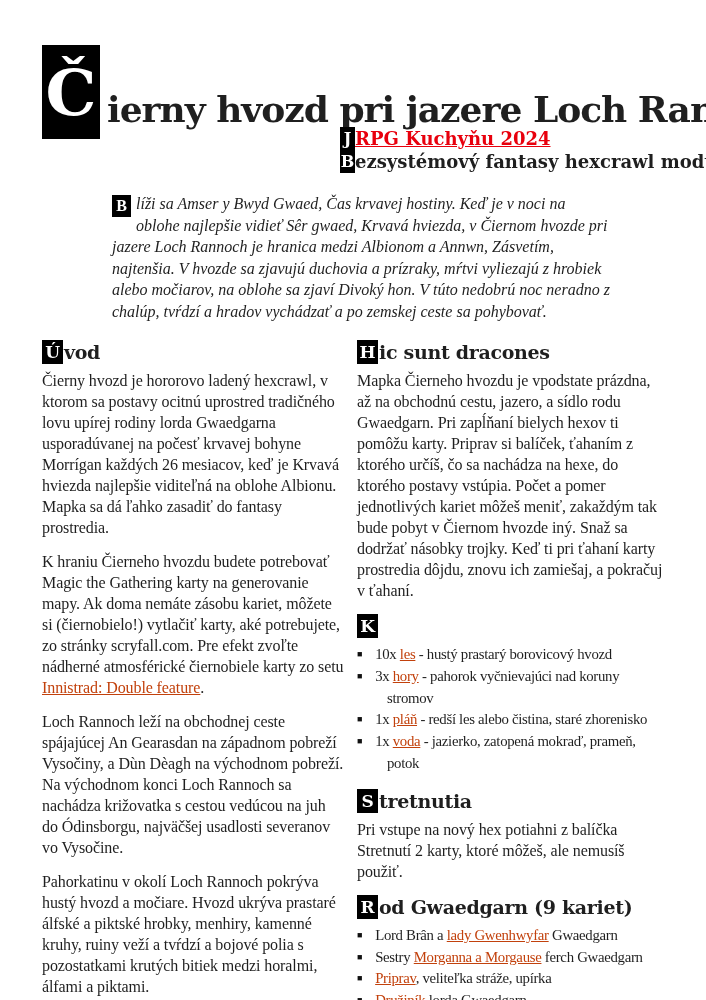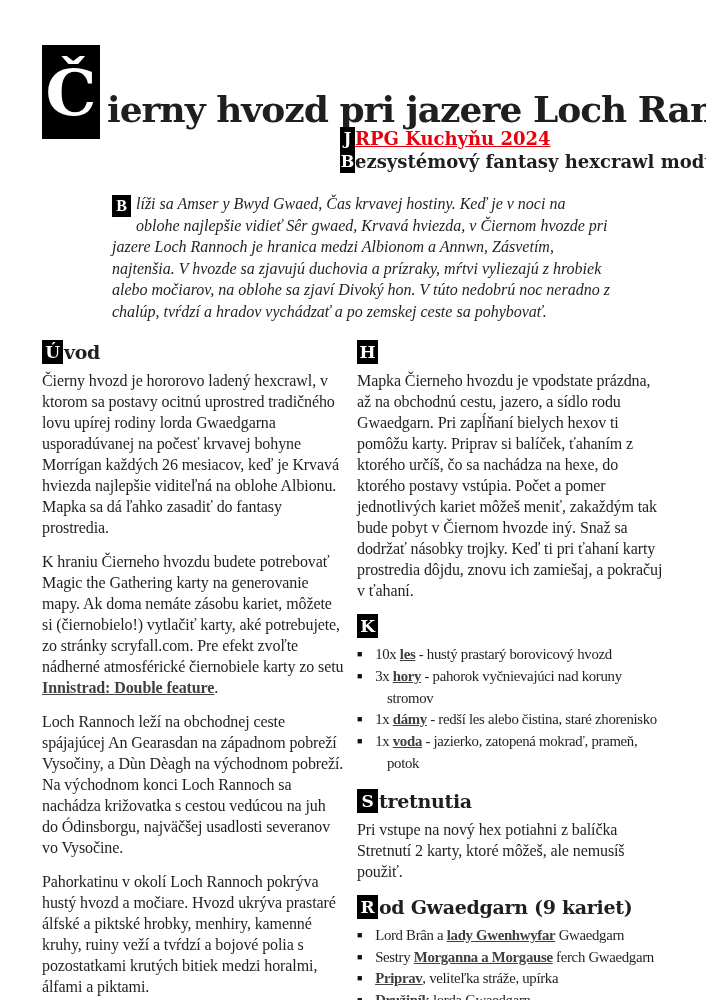--- a/index.html
+++ b/index.html
@@ -52,21 +52,21 @@
     display:flex; align-items:center; letter-spacing:-0.3px;
   }
   h2.sec:first-child { margin-top:0; }
   .dcap-h {
     width:21px; height:24px; background:#000; color:#fff; flex:0 0 21px;
     display:flex; align-items:center; justify-content:center;
     font-size:17px; margin-right:1px;
   }
   p.body { margin:0 0 13px 0; font-size:16px; line-height:21px; letter-spacing:-0.1px; }
   p.italic { font-style:italic; }
-  .rlink { color:#404040; text-decoration:underline; cursor:pointer;font-weight:bold; }
+  .rlink { color:#c2410c; text-decoration:underline; cursor:pointer; }
   ul.cardlist { margin:2px 0 14px 0; padding:0; list-style:none; }
   ul.cardlist li {
     font-size:14.8px; line-height:21.8px; letter-spacing:-0.3px;
     padding-left:30px; text-indent:-30px; margin:0;
   }
   .bullet { font-size:9px; color:#111; margin-right:13px; vertical-align:2px; font-style:normal; }
 </style>
 </head>
 <body>
 
@@ -108,30 +108,31 @@
       <h2 class="sec">
           <span class="dcap-h">Z</span>
         </h2>
       <p class="body italic">Zo sna vás zobudilo trúbenie loveckých rohov. Neviete určiť, odkiaľ sa ozýva. V korunách stromov šumí vietor, ktorý znie ako tajomný šepot. Spomedzi korún prastarých borovíc presvitá zvláštne červenkasté svetlo na nočnej oblohe. Čo robíte?</p>
 
     </div>
 
     <div class="col-right">
       <h2 class="sec">
           <span class="dcap-h">H</span>
+          <span>ic sunt dracones</span>
         </h2>
       <p class="body">Mapka Čierneho hvozdu je vpodstate prázdna, až na obchodnú cestu, jazero, a sídlo rodu Gwaedgarn. Pri zapĺňaní bielych hexov ti pomôžu karty. Priprav si balíček, ťahaním z ktorého určíš, čo sa nachádza na hexe, do ktorého postavy vstúpia. Počet a pomer jednotlivých kariet môžeš meniť, zakaždým tak bude pobyt v Čiernom hvozde iný. Snaž sa dodržať násobky trojky. Keď ti pri ťahaní karty prostredia dôjdu, znovu ich zamiešaj, a pokračuj v ťahaní.</p>
 
       <h2 class="sec">
           <span class="dcap-h">K</span>
         </h2>
       <ul class="cardlist">
         <li><span class="bullet">■</span><span>10x </span><a class="rlink">les</a><span> - hustý prastarý borovicový hvozd</span></li>
         <li><span class="bullet">■</span><span>3x </span><a class="rlink">hory</a><span> - pahorok vyčnievajúci nad koruny stromov</span></li>
-        <li><span class="bullet">■</span><span>1x </span><a class="rlink">dámy</a><span> - redší les alebo čistina, staré zhorenisko</span></li>
+        <li><span class="bullet">■</span><span>1x </span><a class="rlink">pláň</a><span> - redší les alebo čistina, staré zhorenisko</span></li>
         <li><span class="bullet">■</span><span>1x </span><a class="rlink">voda</a><span> - jazierko, zatopená mokraď, prameň, potok</span></li>
       </ul>
 
       <h2 class="sec">
           <span class="dcap-h">S</span>
           <span>tretnutia</span>
         </h2>
       <p class="body">Pri vstupe na nový hex potiahni z balíčka Stretnutí 2 karty, ktoré môžeš, ale nemusíš použiť.</p>
 
       <h2 class="sec">

